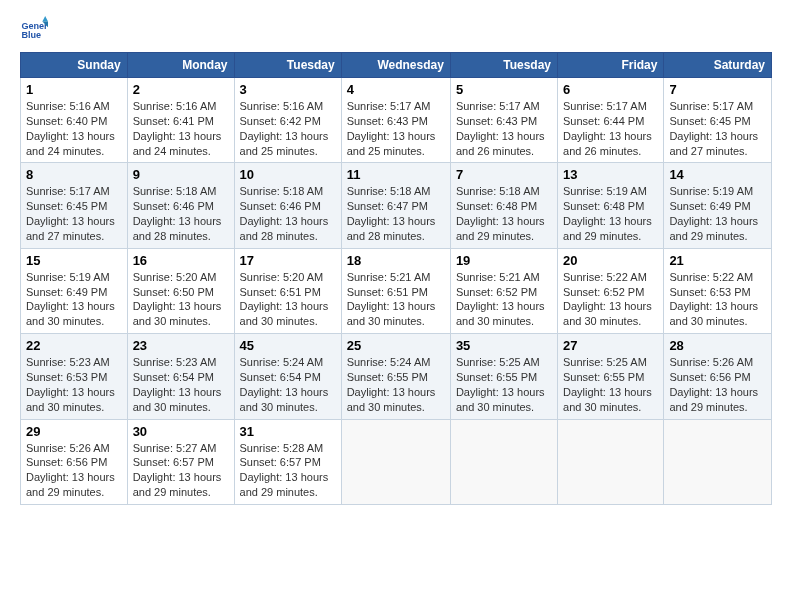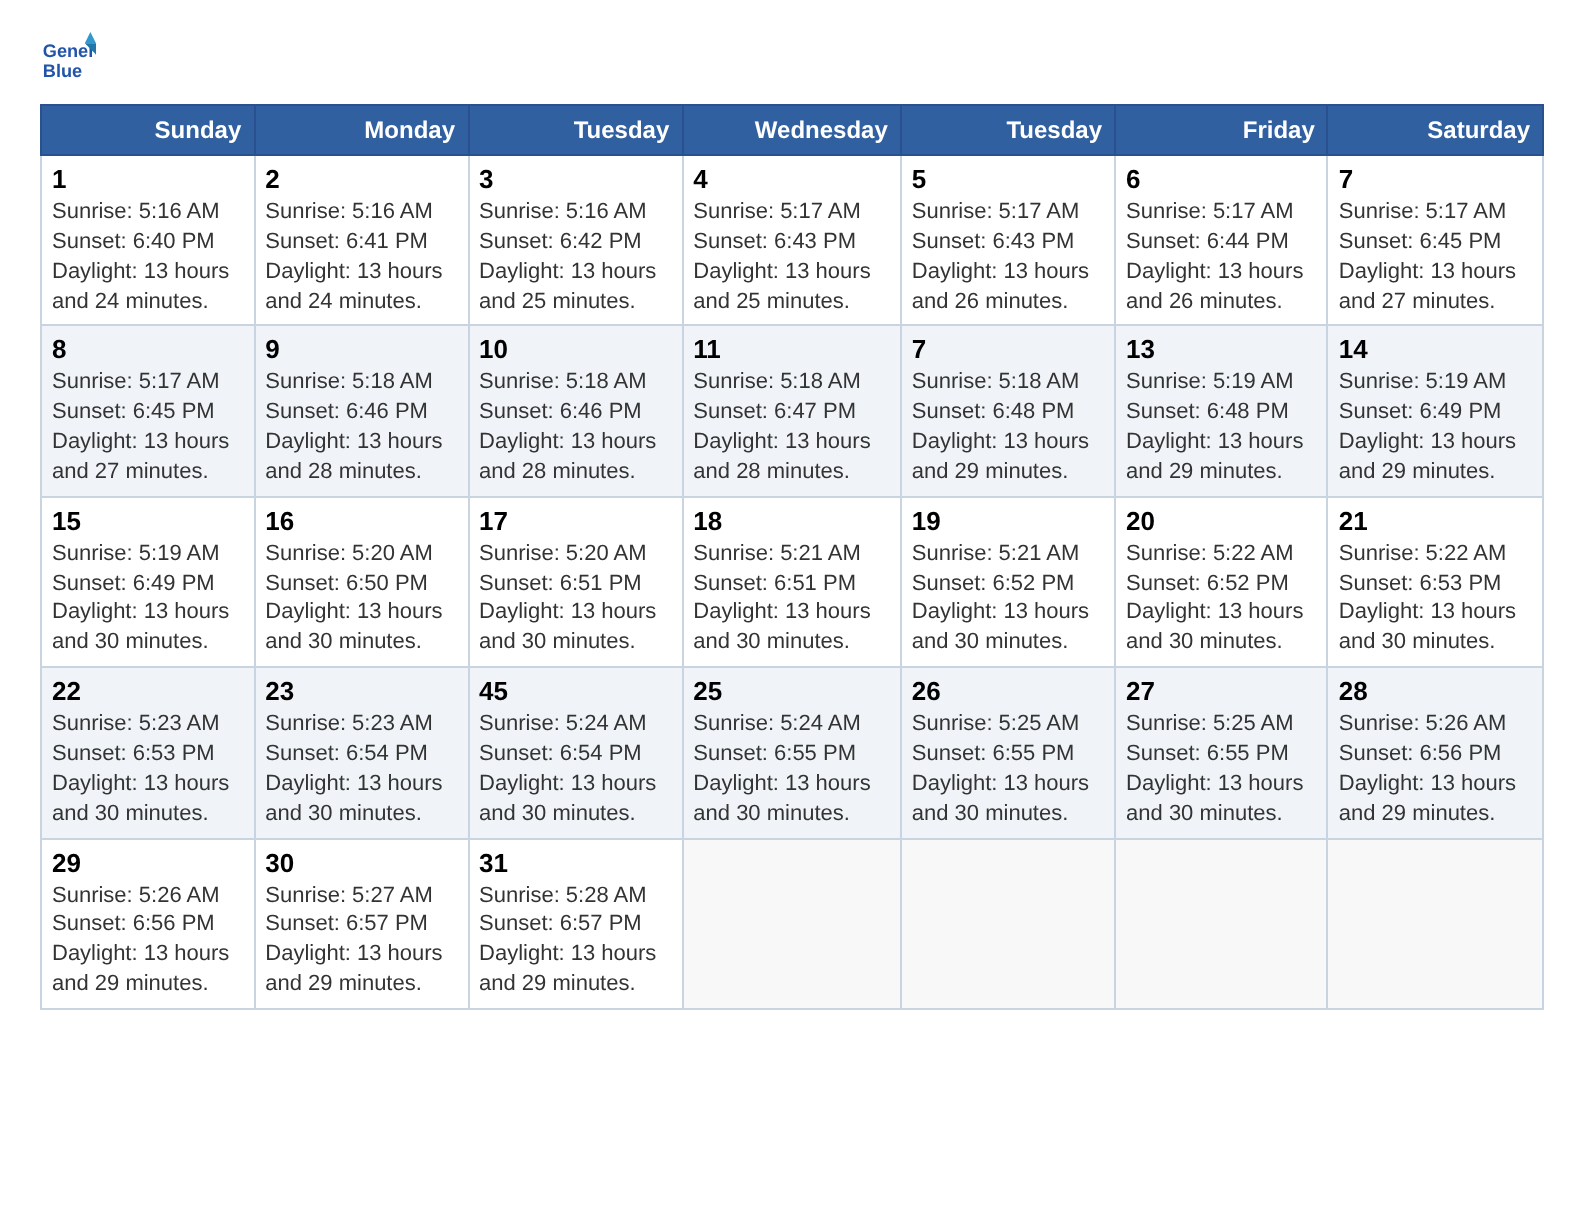--- a/index.html
+++ b/index.html
@@ -230,21 +230,21 @@
           </td>
           <td>
             <span class="day-num">45</span>
             <div class="day-info">Sunrise: 5:24 AM<br>Sunset: 6:54 PM<br>Daylight: 13 hours and 30 minutes.</div>
           </td>
           <td>
             <span class="day-num">25</span>
             <div class="day-info">Sunrise: 5:24 AM<br>Sunset: 6:55 PM<br>Daylight: 13 hours and 30 minutes.</div>
           </td>
           <td>
-            <span class="day-num">26</span>
+            <span class="day-num">35</span>
             <div class="day-info">Sunrise: 5:25 AM<br>Sunset: 6:55 PM<br>Daylight: 13 hours and 30 minutes.</div>
           </td>
           <td>
             <span class="day-num">27</span>
             <div class="day-info">Sunrise: 5:25 AM<br>Sunset: 6:55 PM<br>Daylight: 13 hours and 30 minutes.</div>
           </td>
           <td>
             <span class="day-num">28</span>
             <div class="day-info">Sunrise: 5:26 AM<br>Sunset: 6:56 PM<br>Daylight: 13 hours and 29 minutes.</div>
           </td>

